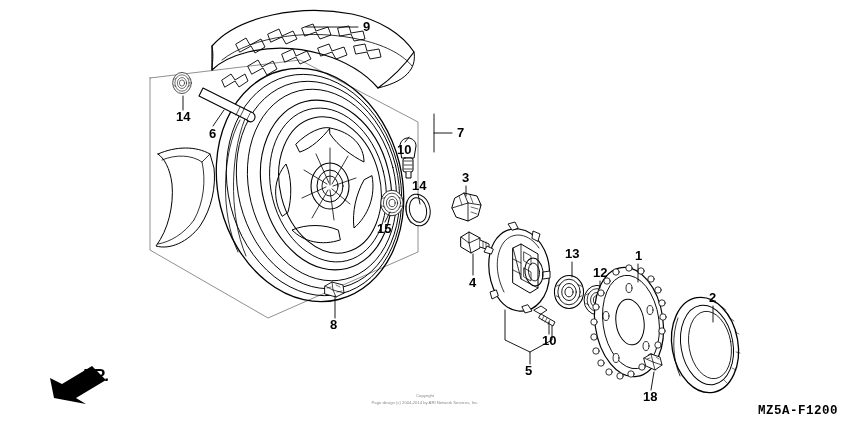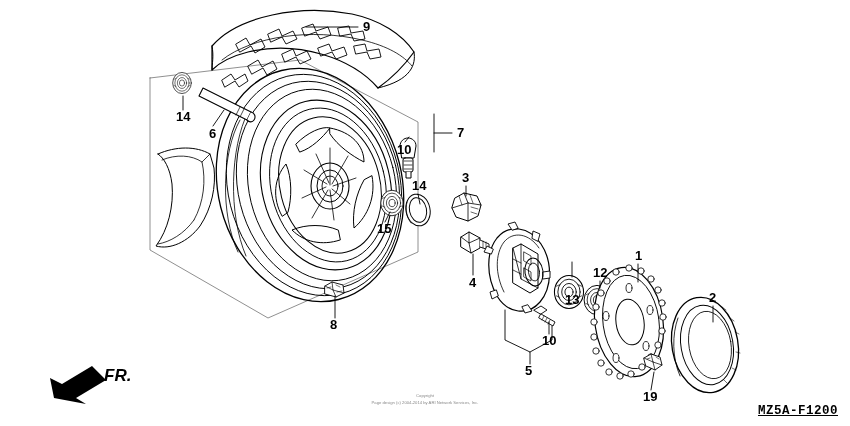--- a/index.html
+++ b/index.html
@@ -38,21 +38,20 @@
   #partnumber {
     position: absolute;
     right: 12px;
     bottom: 8px;
     font-family: "Liberation Mono", monospace;
     font-size: 12.5px;
     font-weight: bold;
     letter-spacing: 0.5px;
     color: #000000;
     white-space: nowrap;
-    text-decoration: underline;
   }
   #copyright {
     position: absolute;
     left: 0;
     right: 0;
     bottom: 20px;
     text-align: center;
     font-family: "Liberation Sans", sans-serif;
     font-size: 4.2px;
     color: #8a8a8a;
@@ -69,21 +68,20 @@
   #fr-marker .fr-label {
     position: absolute;
     left: 36px;
     top: 2px;
     font-family: "Liberation Sans", sans-serif;
     font-weight: bold;
     font-style: italic;
     font-size: 17px;
     color: #000000;
     letter-spacing: 0px;
-    margin-left: 22px;
   }
 </style>
 </head>
 <body>
 
 <div id="page">
 
   <svg id="diagram-svg" viewBox="0 0 850 426">
     <defs>
       <g id="ball-bearing-glyph">
@@ -373,23 +371,23 @@
   <div class="callout" style="left:635px; top:249px;">1</div>
   <div class="callout" style="left:709px; top:291px;">2</div>
   <div class="callout" style="left:462px; top:171px;">3</div>
   <div class="callout" style="left:469px; top:276px;">4</div>
   <div class="callout" style="left:525px; top:364px;">5</div>
   <div class="callout" style="left:209px; top:127px;">6</div>
   <div class="callout" style="left:457px; top:126px;">7</div>
   <div class="callout" style="left:330px; top:318px;">8</div>
   <div class="callout" style="left:363px; top:20px;">9</div>
   <div class="callout" style="left:397px; top:143px;">10</div>
-  <div class="callout" style="left:643px; top:390px;">19</div>
+  <div class="callout" style="left:643px; top:390px;">18</div>
   <div class="callout" style="left:593px; top:266px;">12</div>
-  <div class="callout" style="left:565px; top:247px;margin-top:46px;">13</div>
+  <div class="callout" style="left:565px; top:247px;">13</div>
   <div class="callout" style="left:176px; top:110px;text-align:center;">14</div>
   <div class="callout" style="left:377px; top:222px;">15</div>
   <div class="callout" style="left:412px; top:179px;">14</div>
   <div class="callout" style="left:542px; top:334px;">10</div>
 
   <div id="fr-marker">
     <svg viewBox="0 0 86 40" width="86" height="40">
       <path d="M 8 34 L 4 14 L 16 20 L 46 2 L 60 16 L 30 34 L 40 40 Z" fill="#000000"></path>
     </svg>
     <div class="fr-label">FR.</div>

